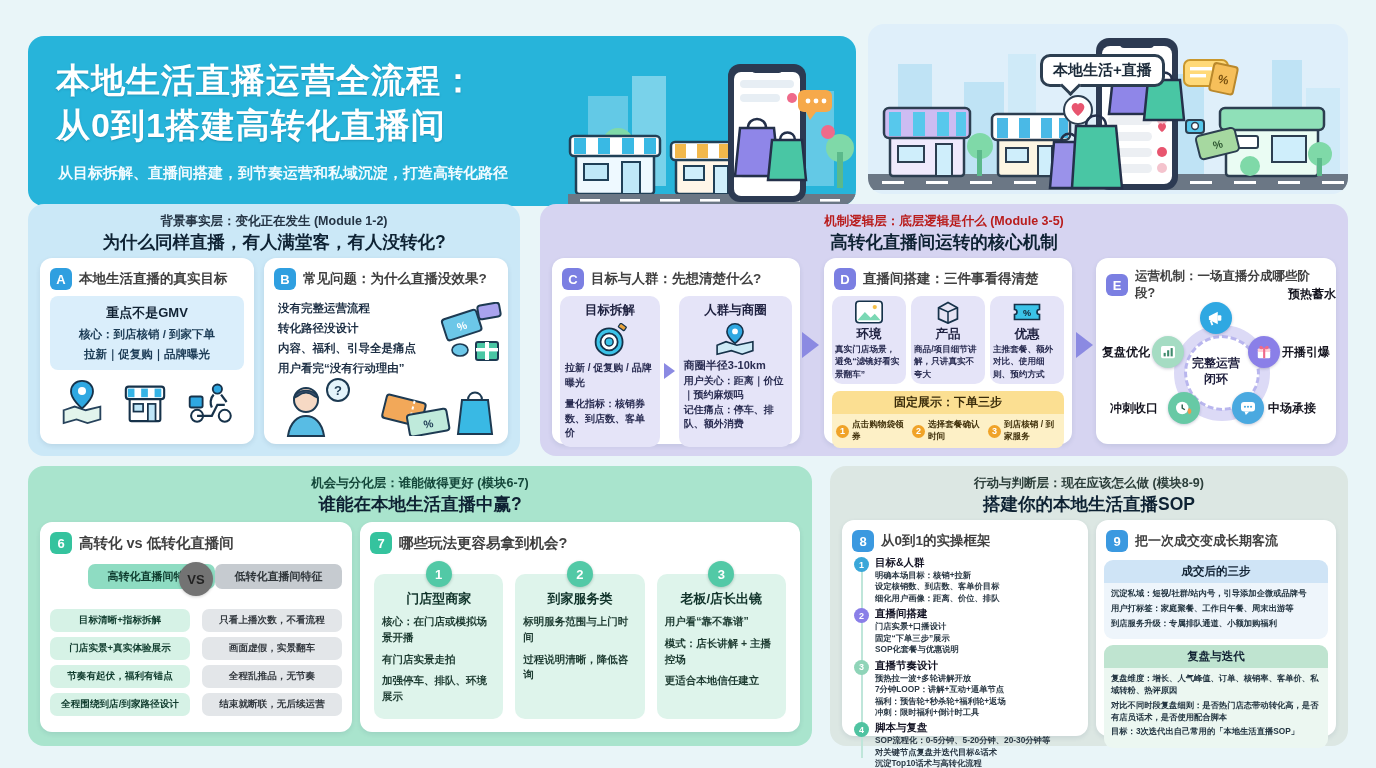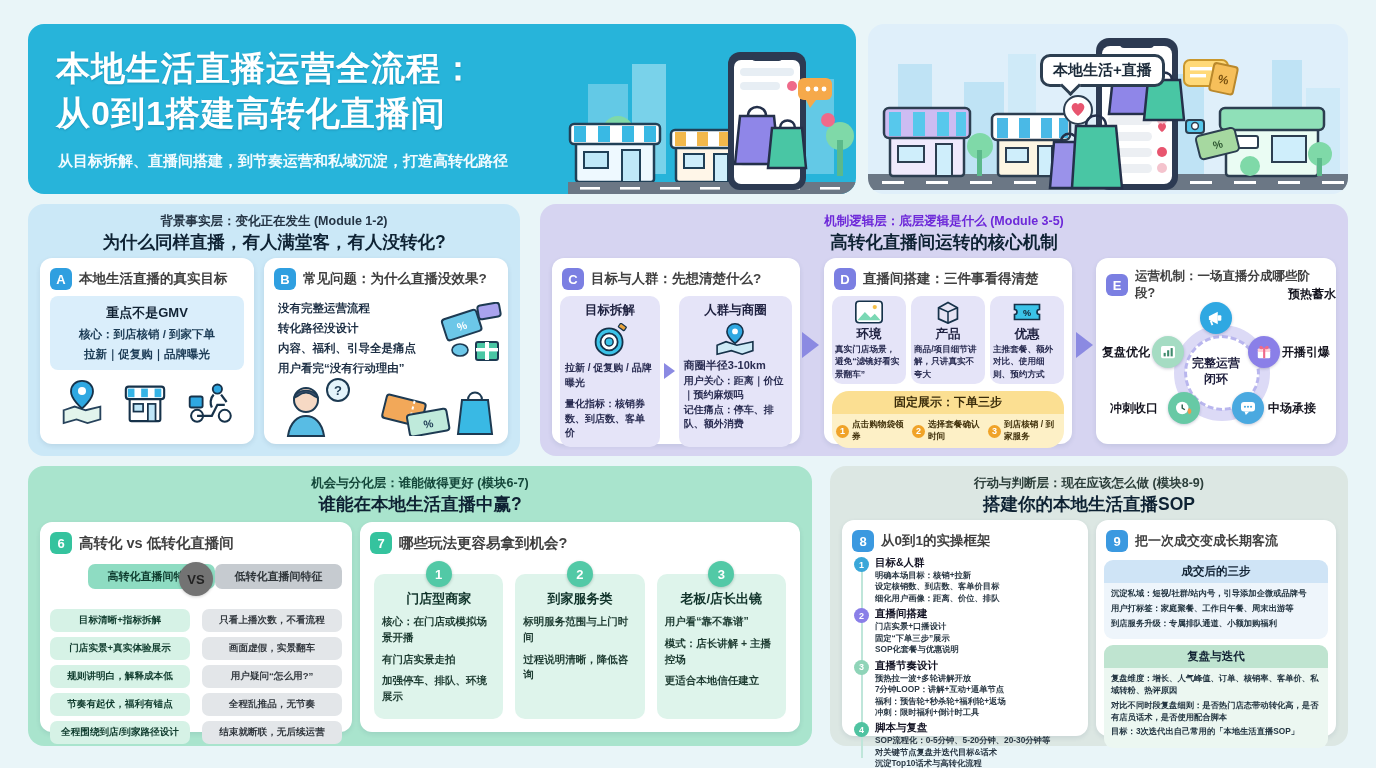--- a/index.html
+++ b/index.html
@@ -1,41 +1,41 @@
 <!DOCTYPE html>
 <html><head>
 <meta charset="utf-8">
 <style>
   * { margin:0; padding:0; box-sizing:border-box; }
   body { font-family:"Liberation Sans","DejaVu Sans",sans-serif; background:#e9f5f8; }
   #canvas { position:relative; width:1376px; height:768px; background:#e9f5f8; overflow:hidden; }
 
   
-  .hdr-left { position:absolute; left:28px; top:24px; width:828px; height:170px;
+  .hdr-left { position:absolute; left:28px; top:36px; width:828px; height:170px;
               background:#27b4da; border-radius:16px; overflow:hidden; }
   .hdr-title { position:absolute; left:28px; top:22px; color:#fff; font-weight:bold;
                font-size:34px; line-height:1.32; letter-spacing:1px; text-shadow:0 1px 2px rgba(0,60,90,.25); }
   .hdr-sub { position:absolute; left:30px; top:128px; color:#f2fbff; font-weight:bold; font-size:15px; }
   .hdr-right { position:absolute; left:868px; top:24px; width:480px; height:170px;
                background:#dfeffa; border-radius:16px; overflow:hidden; }
   .bubble { position:absolute; left:172px; top:30px; background:#fff; border:3px solid #2c3e50;
             border-radius:10px; padding:4px 10px; font-size:15px; font-weight:bold; color:#1c2b3a; }
   .bubble:after { content:""; position:absolute; left:20px; bottom:-9px; width:12px; height:12px;
                   background:#fff; border-right:3px solid #2c3e50; border-bottom:3px solid #2c3e50;
                   transform:rotate(45deg); }
 
   
   .panel { position:absolute; border-radius:16px; }
   .p-bg   { left:28px;  top:204px; width:492px; height:252px; background:#cbe8f7; }
   .p-mech { left:540px; top:204px; width:808px; height:252px; background:#d6d4f1; }
   .p-opp  { left:28px;  top:466px; width:784px; height:280px; background:#a9e4cd; }
   .p-act  { left:830px; top:466px; width:518px; height:280px; background:#dce7e3; }
   .kicker { position:absolute; top:9px; left:0; right:0; text-align:center;
             font-size:12.5px; font-weight:bold; color:#253545; }
-  .p-mech .kicker { color:#6d28d9; } .p-opp .kicker { color:#14473a; } .p-act .kicker { color:#2c3e3a; }
+  .p-mech .kicker { color:#b91c1c; } .p-opp .kicker { color:#14473a; } .p-act .kicker { color:#2c3e3a; }
   .headline { position:absolute; top:26px; left:0; right:0; text-align:center;
               font-size:17.5px; font-weight:bold; color:#0e2233; }
 
   .card { position:absolute; background:#fff; border-radius:12px; box-shadow:0 2px 5px rgba(30,60,90,.10); }
   .card-head { display:flex; align-items:center; gap:7px; padding:10px 10px 4px 10px; }
   .badge { width:22px; height:22px; border-radius:6px; color:#fff; font-weight:bold; font-size:13px;
            display:flex; align-items:center; justify-content:center; flex:0 0 22px; }
   .b-blue { background:#2f9fe0; } .b-purple { background:#7b7fe2; }
   .b-green { background:#35c39e; } .b-steel { background:#3b99e0; }
   .card-title { font-size:13.5px; font-weight:bold; color:#404040; }
@@ -59,21 +59,21 @@
   .mbox .ms { font-size:10px; font-weight:bold; color:#2a2d52; line-height:1.45; text-align:left; }
   .cRow { display:flex; align-items:stretch; gap:4px; padding:2px 8px 0; }
   .flow-arrow { position:absolute; top:128px; width:0; height:0;
                 border-top:13px solid transparent; border-bottom:13px solid transparent;
                 border-left:17px solid #8b8ae2; }
   .miniArrow { align-self:center; width:0; height:0; border-top:8px solid transparent;
                border-bottom:8px solid transparent; border-left:11px solid #8b8ae2; }
   .dRow { display:flex; gap:5px; padding:2px 8px 0; }
   .dRow .mbox { flex:1; padding:4px 3px; }
   .dRow .ms { font-size:8.6px; }
-  .ybar { margin:7px 8px 0; border-radius:17px; overflow:hidden; }
+  .ybar { margin:7px 8px 0; border-radius:8px; overflow:hidden; }
   .ybar .yt { background:#fbdf92; text-align:center; font-size:12px; font-weight:bold; color:#3a2c0a; padding:3px 0; }
   .ybar .ys { background:#fdf0c6; display:flex; gap:4px; padding:5px 4px; align-items:center; }
   .ystep { display:flex; align-items:center; gap:3px; flex:1; }
   .ynum { width:13px; height:13px; border-radius:50%; background:#f0a328; color:#fff; font-size:9px;
           font-weight:bold; display:flex; align-items:center; justify-content:center; flex:0 0 13px; }
   .ystep span { font-size:8.6px; font-weight:bold; color:#42320c; }
 
   
   .cycle { position:absolute; left:0; right:0; top:30px; bottom:4px; }
   .ring { position:absolute; left:78px; top:37px; width:96px; height:96px; border-radius:50%;
@@ -583,24 +583,20 @@
         <div class="cmp-rows">
           <div class="cmp-row">
             <div class="pill pill-hi">目标清晰+指标拆解</div>
             <div class="pill pill-lo">只看上播次数，不看流程</div>
           </div>
           <div class="cmp-row">
             <div class="pill pill-hi">门店实景+真实体验展示</div>
             <div class="pill pill-lo">画面虚假，实景翻车</div>
           </div>
           <div class="cmp-row">
-            <div class="pill pill-hi">规则讲明白，解释成本低</div>
-            <div class="pill pill-lo">用户疑问“怎么用?”</div>
-          </div>
-          <div class="cmp-row">
             <div class="pill pill-hi">节奏有起伏，福利有锚点</div>
             <div class="pill pill-lo">全程乱推品，无节奏</div>
           </div>
           <div class="cmp-row">
             <div class="pill pill-hi">全程围绕到店/到家路径设计</div>
             <div class="pill pill-lo">结束就断联，无后续运营</div>
           </div>
         </div>
       </div>
     </div>

